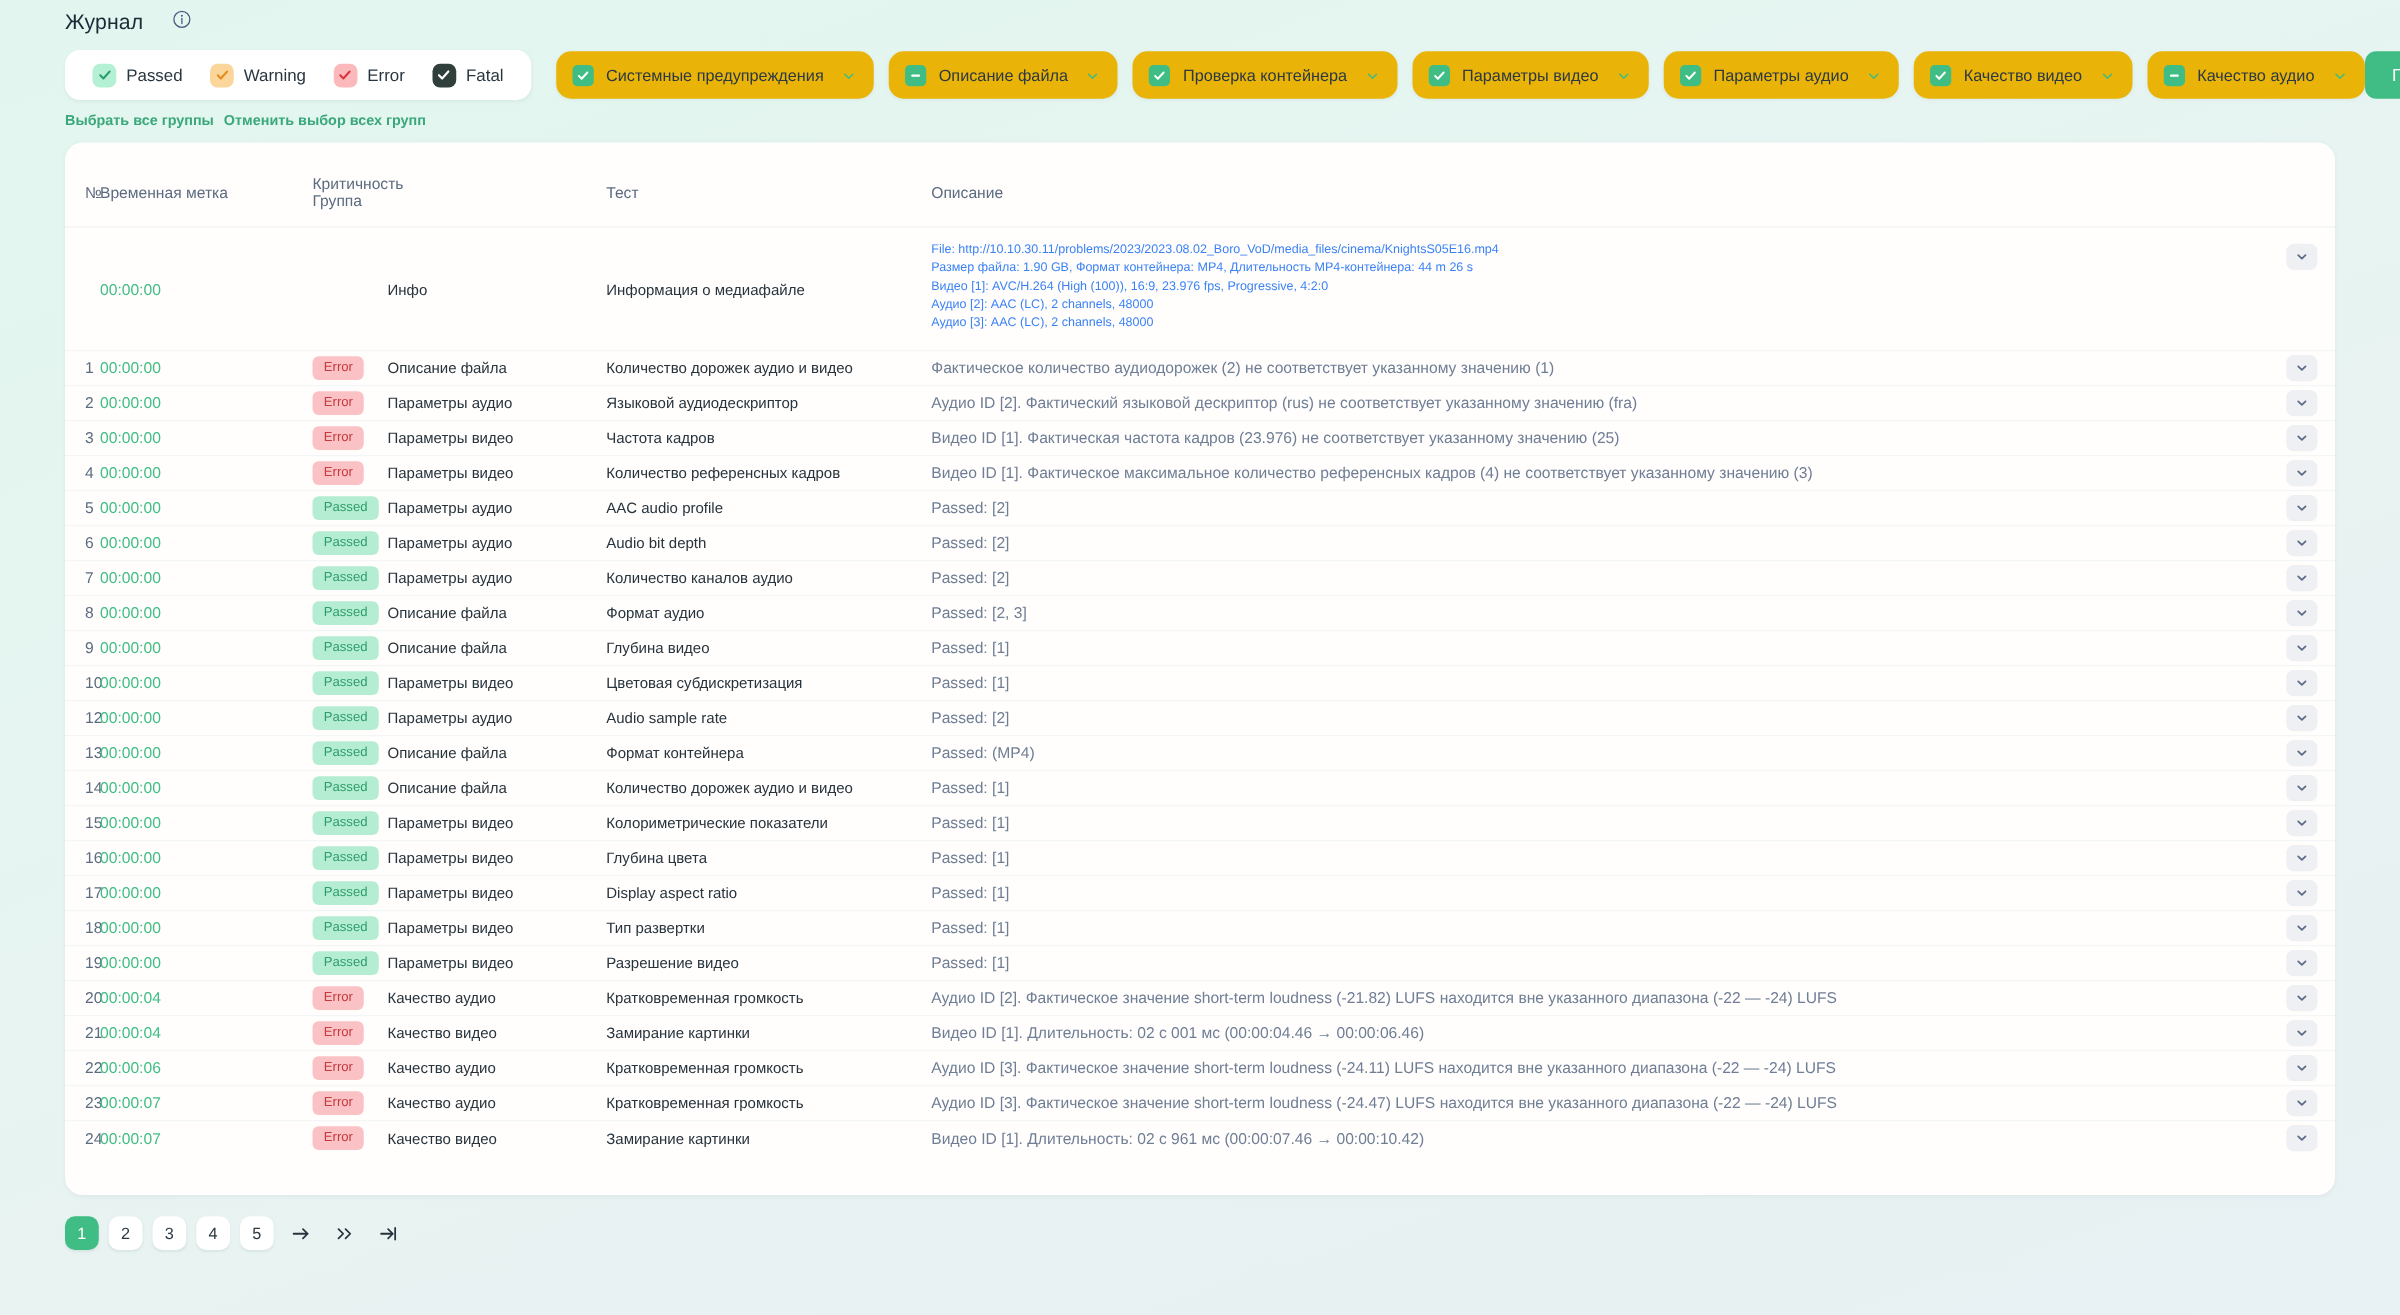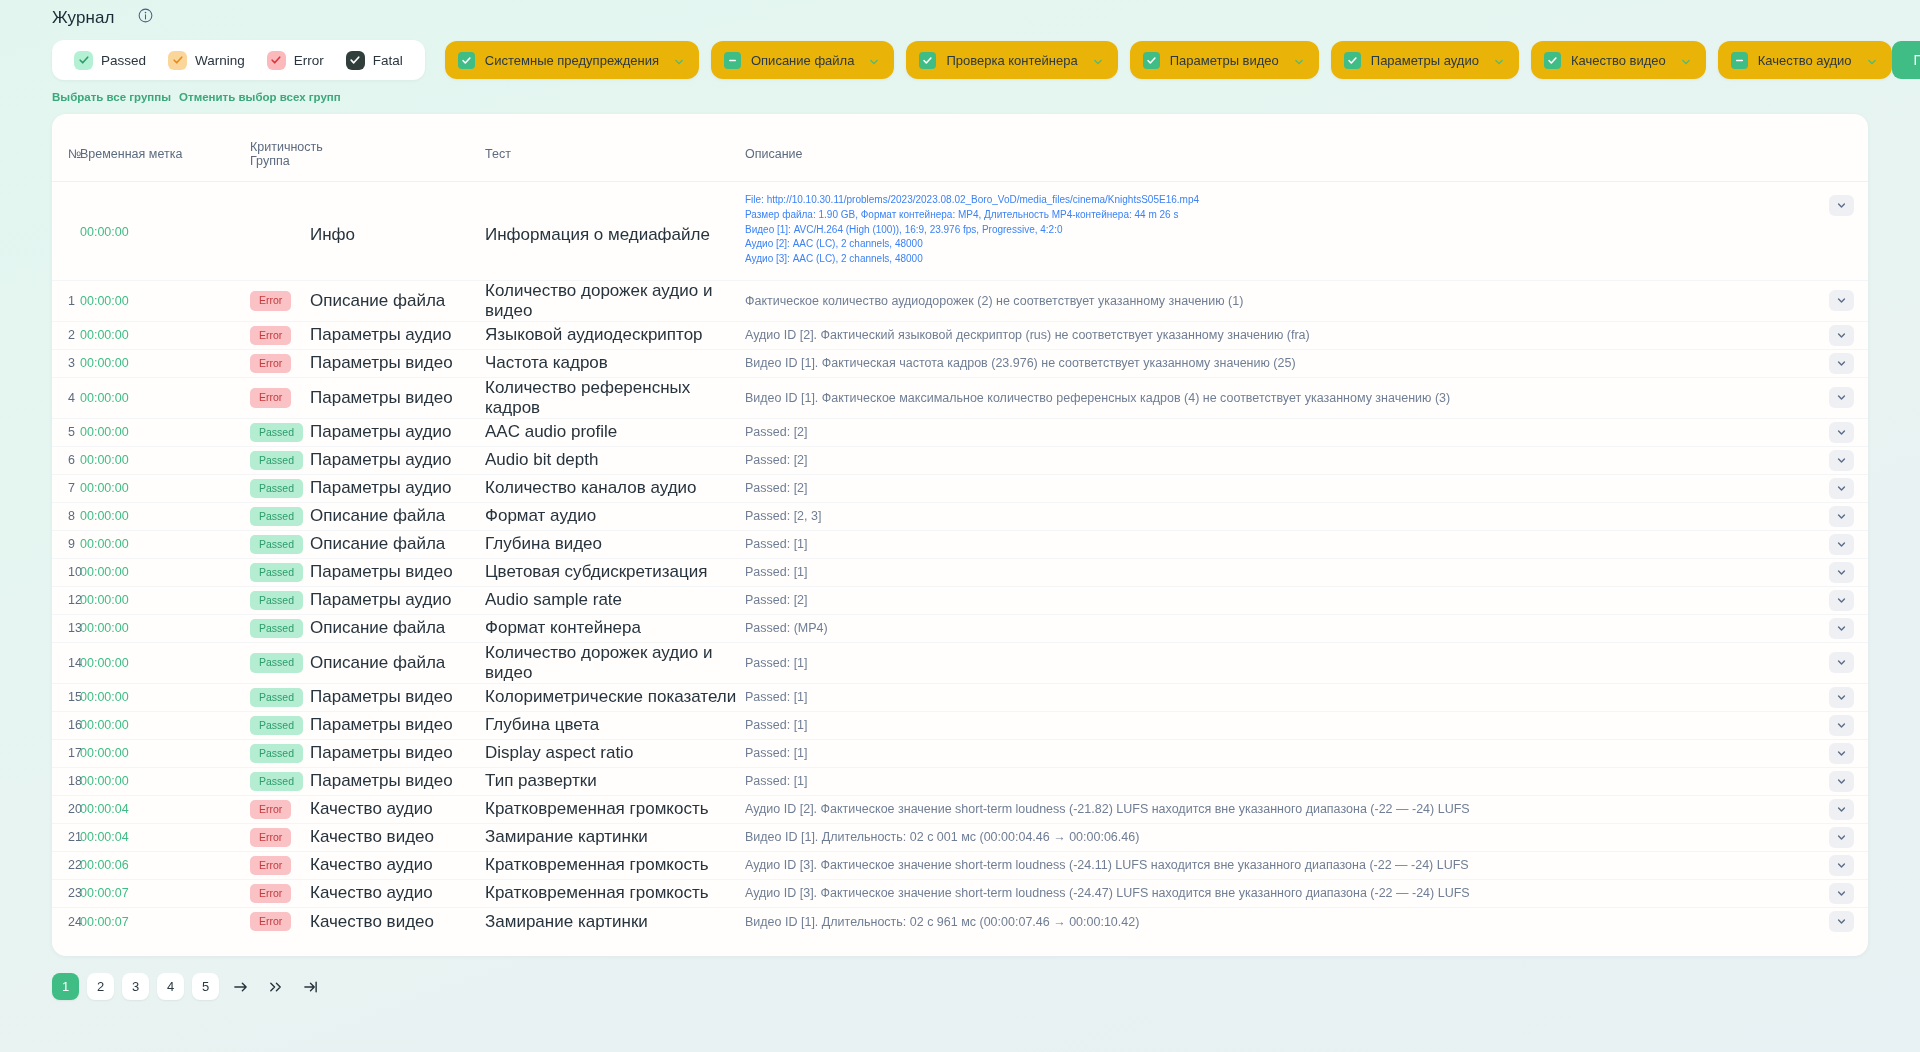--- a/index.html
+++ b/index.html
@@ -72,21 +72,21 @@
   .c-desc  { width: auto;  }
   .c-exp   { width: 56px;  }
 
   tbody td { font-size: 13px; color: #27333d; vertical-align: middle; padding: 0; height: 28px; }
   tbody tr { border-bottom: 1px solid #f3f5f7; }
   tbody tr:last-child { border-bottom: none; }
   td.num { color: #5c6b80; font-size: 12.5px; padding-left: 16px; }
   td.time { color: #3fbd84; font-size: 12.5px; }
   td.desc { color: #6f7e95; font-size: 12.5px; padding-right: 10px; }
   td.sev { padding-right: 6px; }
-  td.group, td.test { color: #27333d; font-size: 17px; }
+  td.group, td.test { color: #27333d; font-size: 12px; }
 
   .badge { display: inline-block; border-radius: 5px; font-size: 10.5px; padding: 3px 9px; line-height: 1.25; }
   .badge.error  { background: #fbc2c5; color: #c33b3f; }
   .badge.passed { background: #b5edd3; color: #2d9c6b; }
 
   .expand-btn {
     width: 25px; height: 21px; border-radius: 6px; background: #eef0f3;
     display: flex; align-items: center; justify-content: center; cursor: pointer;
     margin-left: auto; margin-right: 14px;
   }
@@ -560,20 +560,35 @@
             <td class="desc">Passed: [1]</td>
             <td>
               <div class="expand-btn">
                 <svg viewBox="0 0 12 12" fill="none">
                   <path d="M2.8 4.4L6 7.6l3.2-3.2" stroke="#5b6b88" stroke-width="1.5" stroke-linecap="round" stroke-linejoin="round"></path>
                 </svg>
               </div>
             </td>
           </tr>
           <tr>
+            <td class="num">19</td>
+            <td class="time">00:00:00</td>
+            <td class="sev"><span class="badge passed">Passed</span></td>
+            <td class="group">Параметры видео</td>
+            <td class="test">Разрешение видео</td>
+            <td class="desc">Passed: [1]</td>
+            <td>
+              <div class="expand-btn">
+                <svg viewBox="0 0 12 12" fill="none">
+                  <path d="M2.8 4.4L6 7.6l3.2-3.2" stroke="#5b6b88" stroke-width="1.5" stroke-linecap="round" stroke-linejoin="round"></path>
+                </svg>
+              </div>
+            </td>
+          </tr>
+          <tr>
             <td class="num">20</td>
             <td class="time">00:00:04</td>
             <td class="sev"><span class="badge error">Error</span></td>
             <td class="group">Качество аудио</td>
             <td class="test">Кратковременная громкость</td>
             <td class="desc">Аудио ID [2]. Фактическое значение short-term loudness (-21.82) LUFS находится вне указанного диапазона (-22  —  -24) LUFS</td>
             <td>
               <div class="expand-btn">
                 <svg viewBox="0 0 12 12" fill="none">
                   <path d="M2.8 4.4L6 7.6l3.2-3.2" stroke="#5b6b88" stroke-width="1.5" stroke-linecap="round" stroke-linejoin="round"></path>

